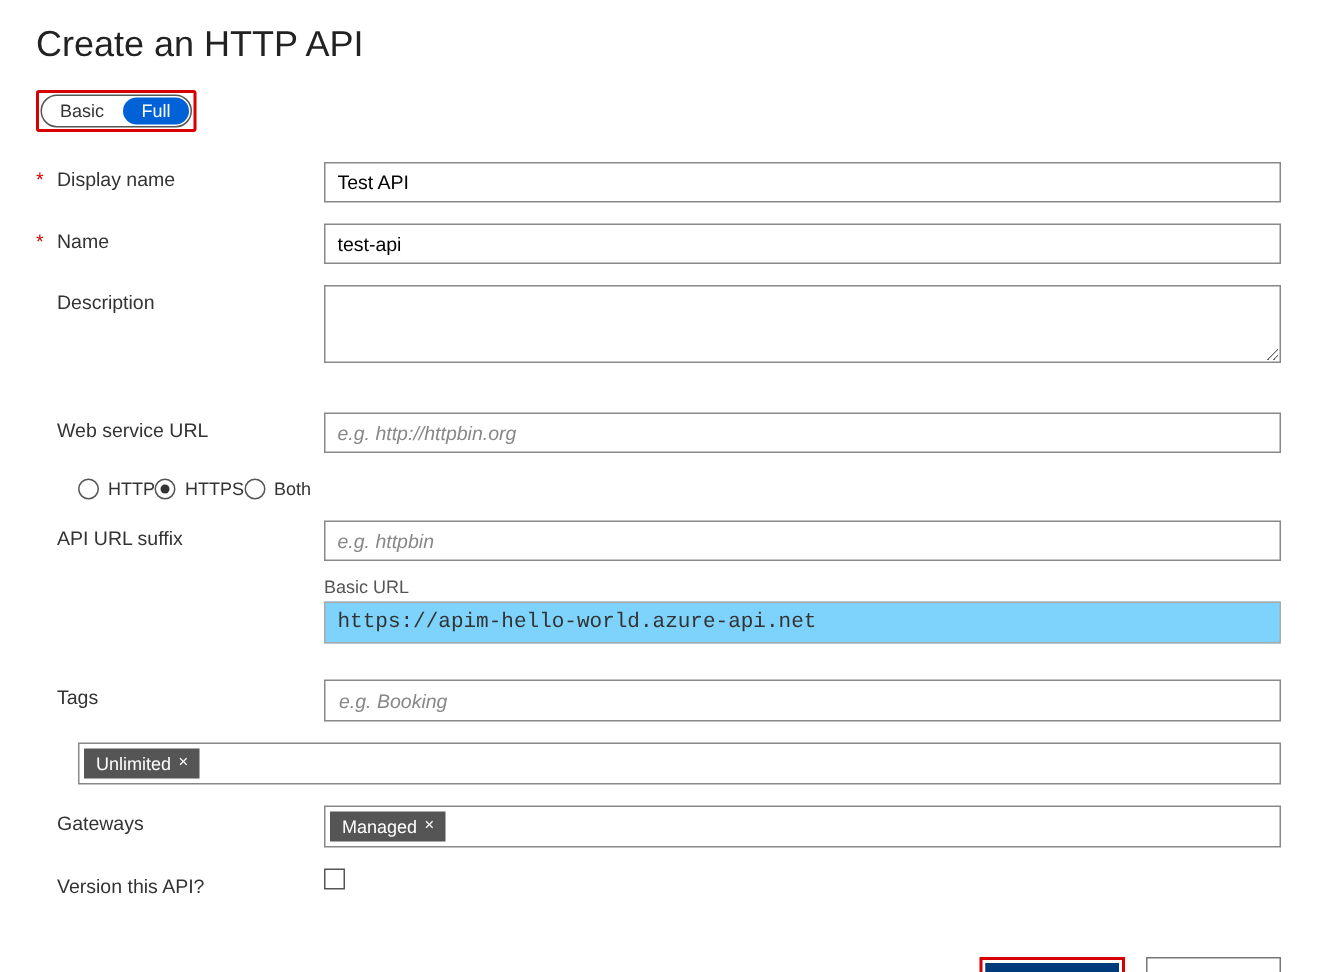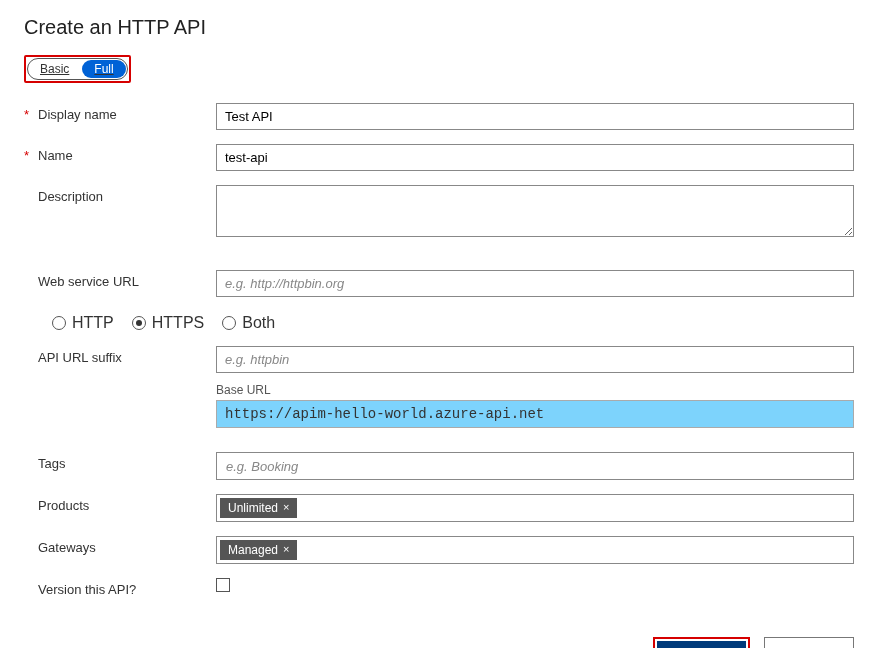--- a/index.html
+++ b/index.html
@@ -1,32 +1,32 @@
 <!DOCTYPE html>
 <html><head>
 <meta charset="utf-8">
 <style>
 * { box-sizing: border-box; margin: 0; padding: 0; }
 body { font-family: "Segoe UI", Arial, sans-serif; font-size: 13px; color: #333; background: #fff; padding: 16px 24px; width: 878px; }
-.page-title { font-size: 20px; font-weight: 500; color: #222; margin-bottom: 16px; }
+.page-title { font-size: 24px; font-weight: 500; color: #222; margin-bottom: 16px; }
 .toggle-wrap { margin-bottom: 20px; display: inline-block; }
-.toggle { border: 1px solid #555; border-radius: 14px; display: inline-flex; overflow: hidden; font-size: 12px; text-decoration: underline; }
+.toggle { border: 1px solid #555; border-radius: 14px; display: inline-flex; overflow: hidden; font-size: 12px; }
 .toggle-opt { padding: 3px 12px; cursor: pointer; }
 .toggle-opt.active { background: #0062d6; color: #fff; border-radius: 10px; margin: 1px; padding: 2px 12px; }
 .highlight-red { border: 2px solid #d60000; display: inline-block; border-radius: 2px; padding: 1px; }
 .form-row { display: flex; align-items: flex-start; margin-bottom: 14px; }
 .label-col { width: 164px; padding-top: 4px; display: flex; align-items: flex-start; font-size: 13px; color: #333; }
 .req { color: #d60000; margin-right: 6px; width: 8px; display: inline-block; }
 .no-req { width: 14px; display: inline-block; }
 .field-col { flex: 1; padding-left: 28px; }
 .text-input, .ta-input, .tag-input, .readonly-box { width: 100%; border: 1px solid #888; font-size: 13px; font-family: inherit; }
 .text-input { padding: 5px 8px; }
 .ta-input { height: 52px; padding: 6px 8px; resize: both; }
 .text-input::placeholder, .ta-input::placeholder { font-style: italic; color: #888; }
-.radio-row { display: flex; gap: 18px; padding-top: 3px; font-size: 16px; }
+.radio-row { display: flex; padding-top: 3px; font-size: 12px; }
 .radio-item { display: flex; align-items: center; gap: 6px; }
 .radio-outer { width: 14px; height: 14px; border: 1px solid #555; border-radius: 50%; display: flex; align-items: center; justify-content: center; }
 .radio-inner { width: 6px; height: 6px; background: #333; border-radius: 50%; }
 .sub-label { font-size: 12px; color: #555; margin-bottom: 3px; margin-top: 10px; }
 .readonly-box { background: #7dd3fc; padding: 5px 8px; font-family: "Consolas","Courier New",monospace; font-size: 14px; color: #333; border: 1px solid #aaa; }
 .tag-input { padding: 3px; min-height: 28px; display: flex; align-items: center; }
 .tag-input .ph { font-style: italic; color: #888; padding-left: 6px; }
 .chip { background: #555; color: #fff; font-size: 12px; padding: 3px 8px; display: inline-flex; align-items: flex-start; gap: 5px; }
 .chip .x { font-size: 11px; }
 .check { width: 14px; height: 14px; border: 1px solid #555; }
@@ -106,44 +106,40 @@
   </div>
 </div>
 
 <div class="form-row">
   <div class="label-col">
       <span class="no-req"></span>
       <span>API URL suffix</span>
     </div>
   <div class="field-col">
     <input class="text-input" placeholder="e.g. httpbin" style="">
-    <div class="sub-label">Base URL</div>
+    <div class="sub-label">Basic URL</div>
     <div class="readonly-box">https://apim-hello-world.azure-api.net</div>
   </div>
 </div>
 
 <div style="height: 10px"></div>
 
 <div class="form-row">
   <div class="label-col">
       <span class="no-req"></span>
       <span>Tags</span>
     </div>
   <div class="field-col">
       <div class="tag-input">
         <span class="ph">e.g. Booking</span>
       </div>
     </div>
 </div>
 
 <div class="form-row">
-  <div class="label-col">
-      <span class="no-req"></span>
-      <span>Products</span>
-    </div>
   <div class="field-col">
       <div class="tag-input">
     <span class="chip">
           <span>Unlimited</span>
           <span class="x">×</span>
         </span>
   </div>
     </div>
 </div>
 

